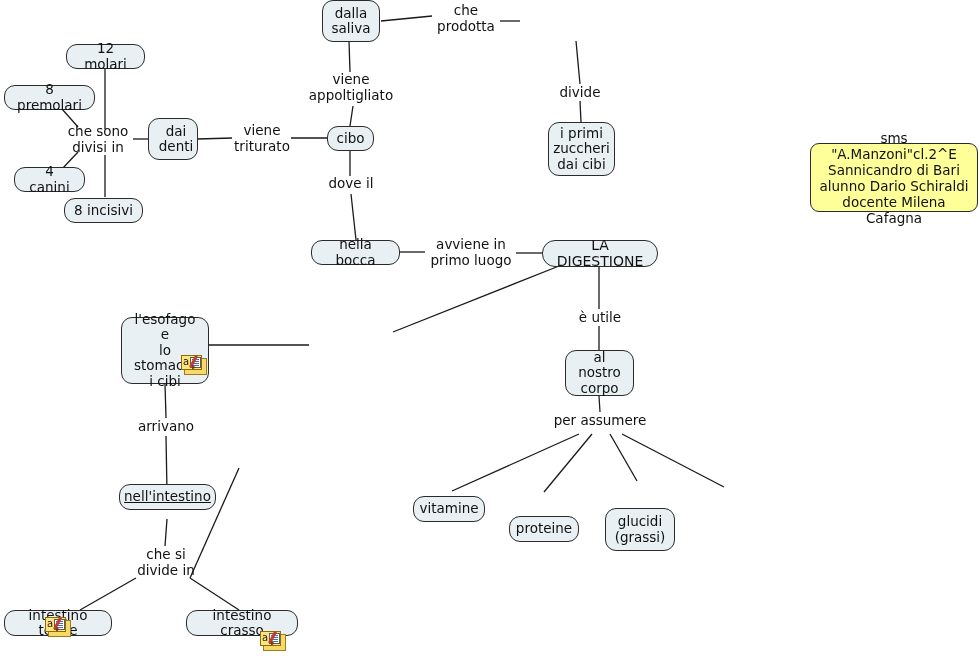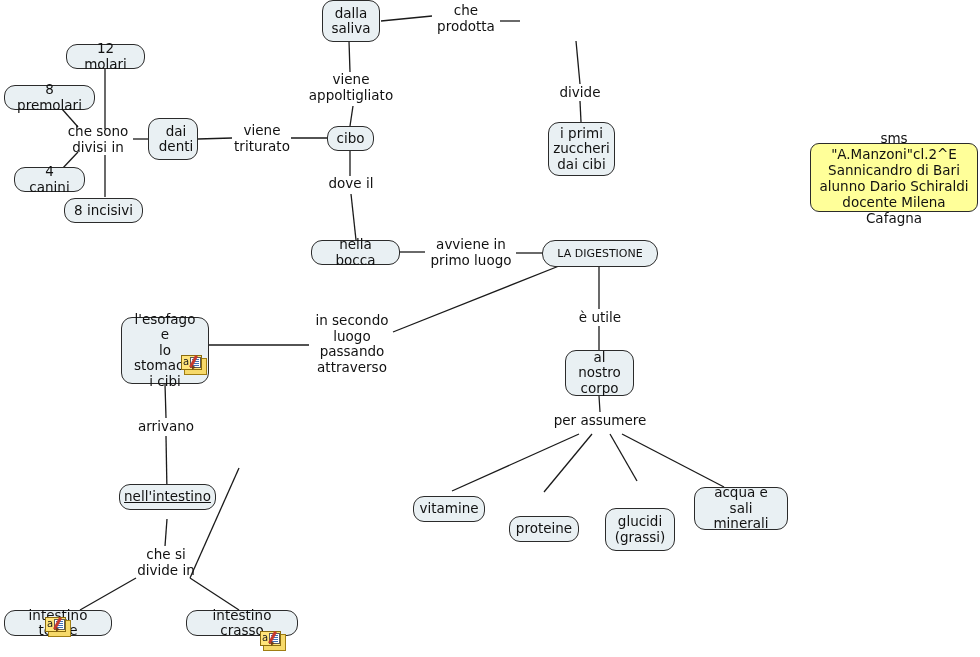--- a/index.html
+++ b/index.html
@@ -215,21 +215,21 @@
 
   <div class="node" style="left:64px; top:198px; width:79px; height:25px;">8 incisivi</div>
 
   <div class="node" style="left:148px; top:118px; width:50px; height:42px;padding-left:14px;">dai
 denti</div>
 
   <div class="node" style="left:327px; top:126px; width:47px; height:25px;">cibo</div>
 
   <div class="node" style="left:311px; top:240px; width:89px; height:25px;">nella bocca</div>
 
-  <div class="node wide-radius" style="left:542px; top:240px; width:116px; height:27px; font-size:11px;">LA DIGESTIONE</div>
+  <div class="node wide-radius" style="left:542px; top:240px; width:116px; height:27px; font-size:14px;">LA DIGESTIONE</div>
 
   <div class="node" style="left:121px; top:317px; width:88px; height:67px;">l'esofago e
 lo stomaco,
 i cibi</div>
 
   <div class="node" style="left:119px; top:484px; width:97px; height:26px;text-decoration:underline;">nell'intestino</div>
 
   <div class="node" style="left:4px; top:610px; width:108px; height:26px;">intestino tenue</div>
 
   <div class="node" style="left:186px; top:610px; width:112px; height:26px;">intestino crasso</div>
@@ -237,46 +237,40 @@
   <div class="node" style="left:565px; top:350px; width:69px; height:46px;">al nostro
 corpo</div>
 
   <div class="node" style="left:413px; top:496px; width:72px; height:26px;">vitamine</div>
 
   <div class="node" style="left:509px; top:516px; width:70px; height:26px;">proteine</div>
 
   <div class="node" style="left:605px; top:508px; width:70px; height:43px;">glucidi
 (grassi)</div>
 
-  <div class="node" style="left:694px; top:487px; width:94px; height:43px;">acqua e
-sali minerali</div>
 
   <div class="edge-label" style="left:432px; top:3px; width:68px;">che
 prodotta</div>
 
   <div class="edge-label" style="left:546px; top:85px; width:68px;">divide</div>
 
   <div class="edge-label" style="left:291px; top:72px; width:120px;">viene
 appoltigliato</div>
 
   <div class="edge-label" style="left:60px; top:124px; width:76px;">che sono
 divisi in</div>
 
   <div class="edge-label" style="left:230px; top:123px; width:64px;">viene
 triturato</div>
 
   <div class="edge-label" style="left:320px; top:176px; width:62px;">dove il</div>
 
   <div class="edge-label" style="left:424px; top:237px; width:94px;">avviene in
 primo luogo</div>
 
-  <div class="edge-label" style="left:310px; top:313px; width:84px;">in secondo
-luogo
-passando
-attraverso</div>
 
   <div class="edge-label" style="left:134px; top:419px; width:64px;">arrivano</div>
 
   <div class="edge-label" style="left:130px; top:547px; width:72px;">che si
 divide in</div>
 
   <div class="edge-label" style="left:569px; top:310px; width:62px;">è utile</div>
 
   <div class="edge-label" style="left:550px; top:413px; width:100px;">per assumere</div>
 

